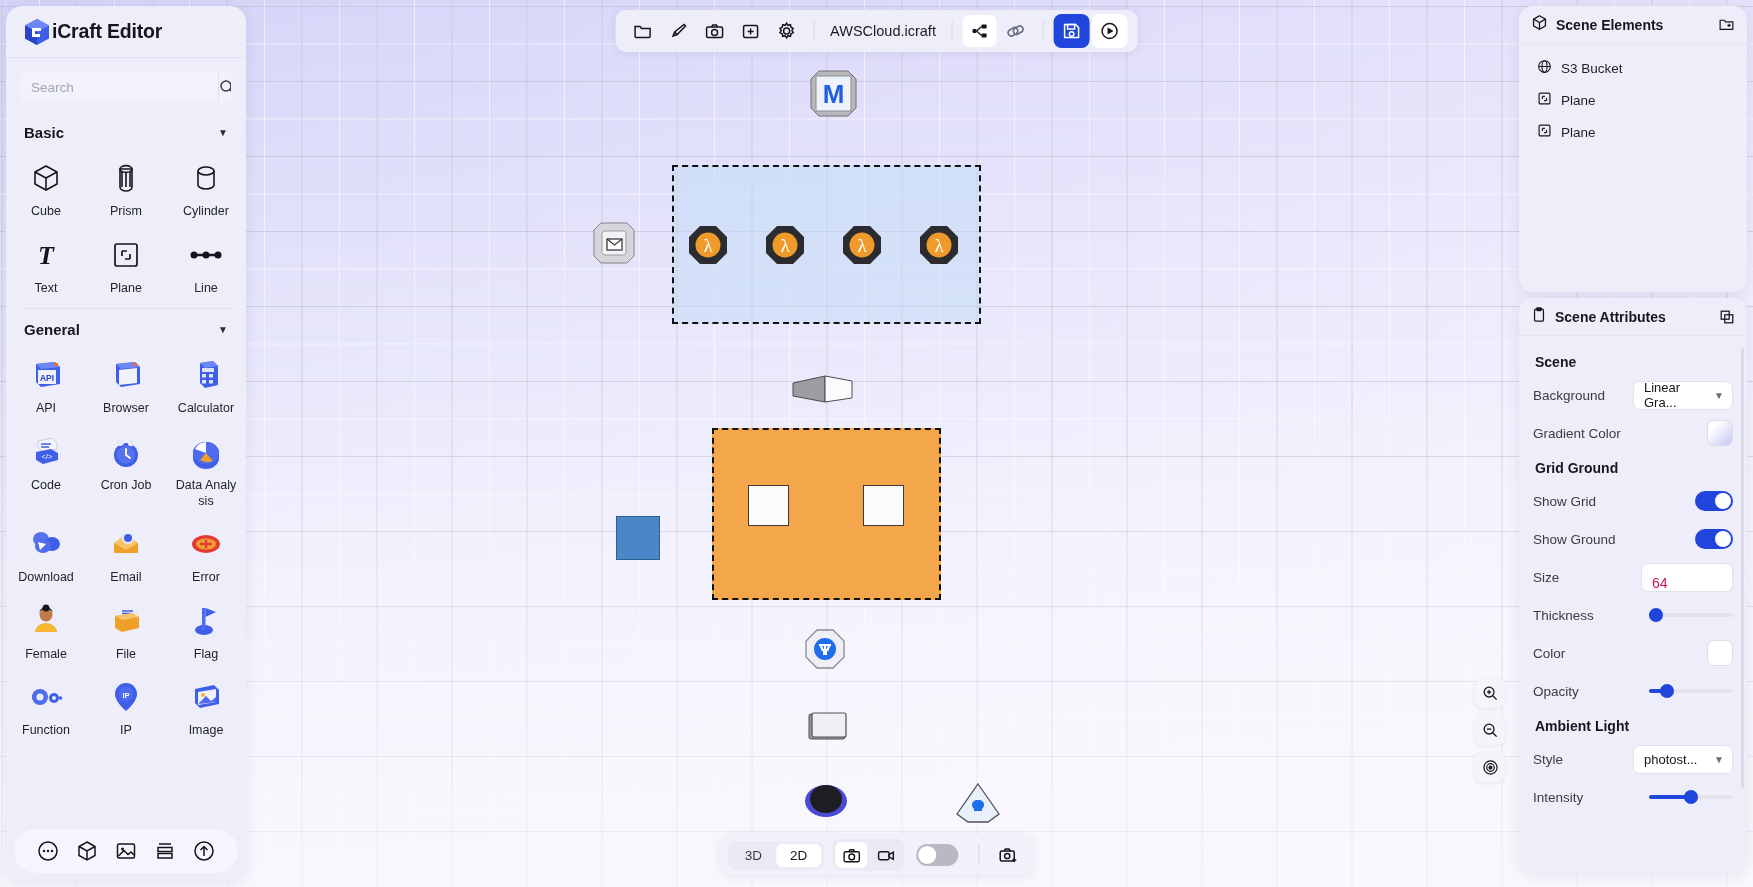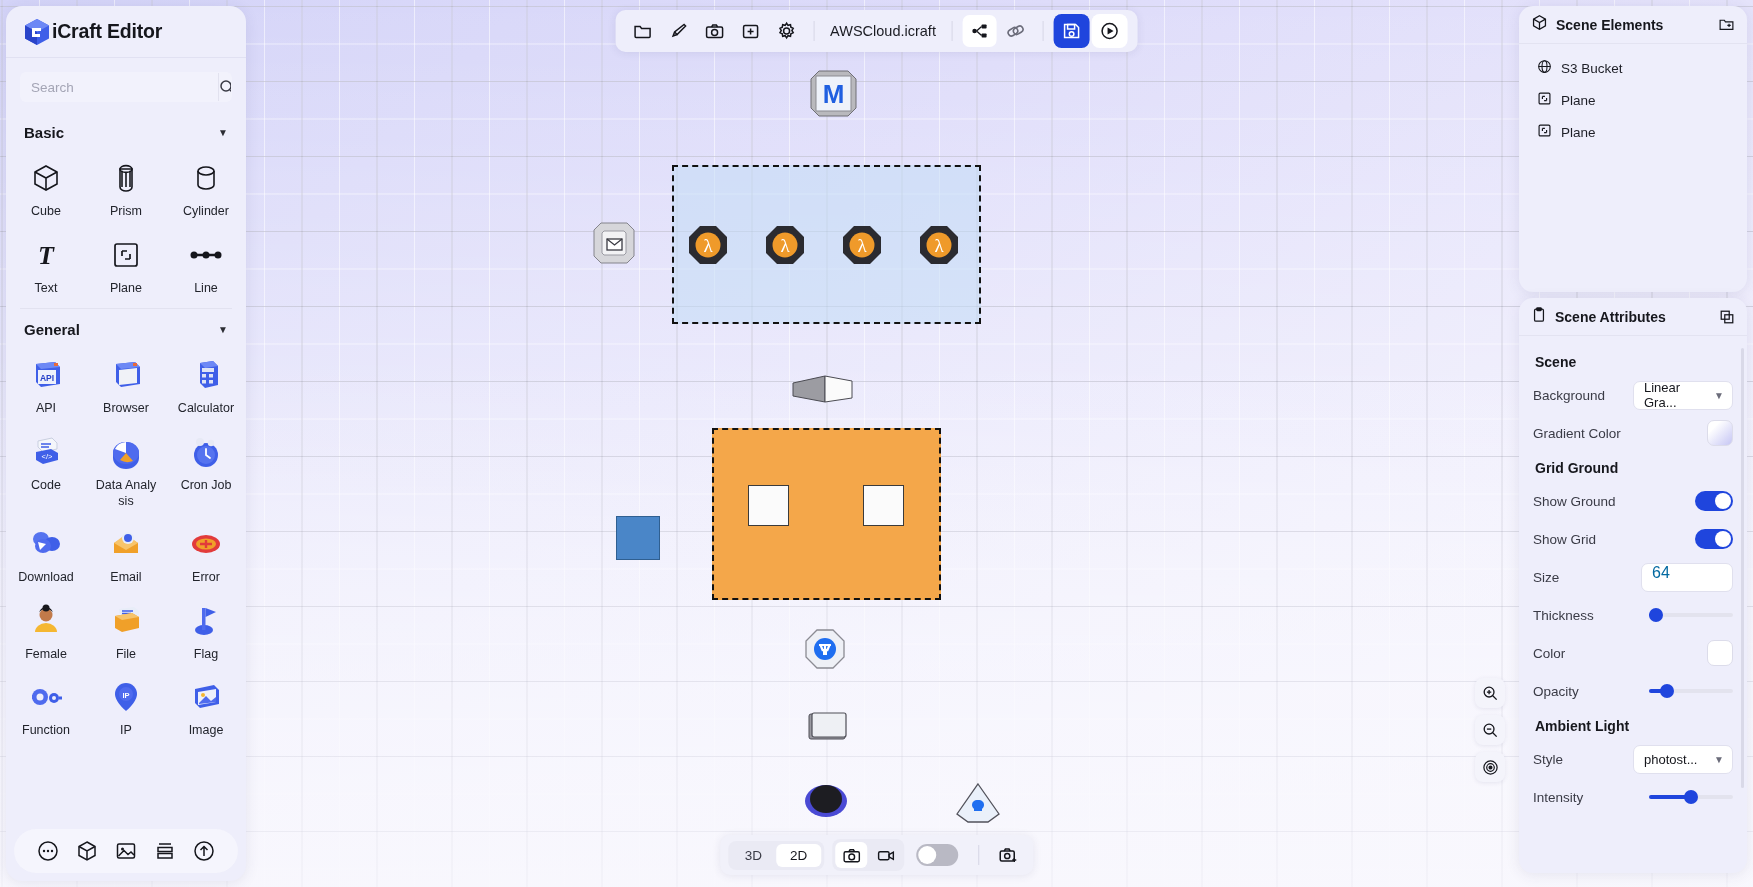--- a/index.html
+++ b/index.html
@@ -168,22 +168,22 @@
   }
   .attr-label { font-size: 13.5px; color: #3a3b46; }
   .select {
     width: 100px; height: 29px; background:#fff; border:1px solid #e0e0ee;
     border-radius: 7px; display:flex; align-items:center; justify-content:space-between;
     padding: 0 8px 0 10px; font-size: 13px; color:#15161c; cursor:pointer;
   }
   .select .cv { font-size: 10px; color:#6b6c7a; }
   .numbox {
     width: 92px; height: 29px; background:#fff; border:1px solid #e0e0ee;
-    border-radius: 7px; display:flex; align-items:flex-start;
-    padding: 0 10px; font-size: 16px; color:#0369a1;
+    border-radius: 7px; display:flex; align-items:flex-end;
+    padding: 0 10px; font-size: 14px; color:#be185d;
   }
   .swatch {
     width: 26px; height: 26px; border-radius: 7px; border:1px solid #dcdcea;
     cursor:pointer;
   }
   .swatch.gradient { background: linear-gradient(135deg,#ffffff 25%, #c5c5f4 100%); }
   .swatch.white { background: #ffffff; }
   .toggle {
     width: 38px; height: 20px; border-radius: 10px; background:#1f45dd;
     position:relative; cursor:pointer;
@@ -509,40 +509,40 @@
             <polygon points="9,19 24,16 31,20 31,27 16,31 9,27" fill="#3f5fe8"></polygon>
             <text x="20" y="26" font-family="Liberation Sans, sans-serif" font-size="7.5" fill="#ffffff" text-anchor="middle">&lt;/&gt;</text>
           </svg>
         </span>
         <span class="lbl">Code</span>
       </div>
 
       <div class="item">
         <span class="ico">
           <svg width="38" height="38" viewBox="0 0 38 38">
-            <path d="M6 20 A13 11 0 0 1 32 20 L32 25 A13 11 0 0 1 6 25 Z" fill="#3f5fe8"></path>
-            <path d="M6 20 A13 11 0 0 1 32 20 A13 11 0 0 1 6 20 Z" fill="#4f6bee"></path>
-            <path d="M19 20 L19 9 A13 11 0 0 0 8 16 Z" fill="#ffffff"></path>
-            <path d="M19 20 L26 28 A13 11 0 0 1 13 27 Z" fill="#f0a029"></path>
-          </svg>
-        </span>
-        <span class="lbl">Data Analysis</span>
-      </div>
-
-      <div class="item">
-        <span class="ico">
-          <svg width="38" height="38" viewBox="0 0 38 38">
             <circle cx="19" cy="22" r="12" fill="#3f5fe8"></circle>
             <circle cx="19" cy="22" r="9" fill="#5573ef"></circle>
             <path d="M19 16 v6 l4 3" stroke="#ffffff" stroke-width="1.8" fill="none" stroke-linecap="round"></path>
             <circle cx="13" cy="9" r="4" fill="#e7e9f5"></circle>
             <circle cx="24" cy="10" r="3.2" fill="#e7e9f5"></circle>
           </svg>
         </span>
         <span class="lbl">Cron Job</span>
+      </div>
+
+      <div class="item">
+        <span class="ico">
+          <svg width="38" height="38" viewBox="0 0 38 38">
+            <path d="M6 20 A13 11 0 0 1 32 20 L32 25 A13 11 0 0 1 6 25 Z" fill="#3f5fe8"></path>
+            <path d="M6 20 A13 11 0 0 1 32 20 A13 11 0 0 1 6 20 Z" fill="#4f6bee"></path>
+            <path d="M19 20 L19 9 A13 11 0 0 0 8 16 Z" fill="#ffffff"></path>
+            <path d="M19 20 L26 28 A13 11 0 0 1 13 27 Z" fill="#f0a029"></path>
+          </svg>
+        </span>
+        <span class="lbl">Data Analysis</span>
       </div>
 
       <div class="item">
         <span class="ico">
           <svg width="38" height="38" viewBox="0 0 38 38">
             <ellipse cx="14" cy="14" rx="8" ry="7" fill="#5573ef"></ellipse>
             <ellipse cx="25" cy="19" rx="8" ry="7" fill="#3f5fe8"></ellipse>
             <ellipse cx="16" cy="21" rx="8" ry="7" fill="#4f6bee"></ellipse>
             <polygon points="11,17 19,19 13,25" fill="#ffffff"></polygon>
           </svg>
@@ -830,28 +830,28 @@
       </div>
 
       <div class="attr-row">
         <span class="attr-label">Gradient Color</span>
         <div class="swatch gradient"></div>
       </div>
 
       <div class="sec-title">Grid Ground</div>
 
       <div class="attr-row">
-        <span class="attr-label">Show Ground</span>
+        <span class="attr-label">Show Grid</span>
         <div class="toggle">
             <span class="knob"></span>
           </div>
       </div>
 
       <div class="attr-row">
-        <span class="attr-label">Show Grid</span>
+        <span class="attr-label">Show Ground</span>
         <div class="toggle">
             <span class="knob"></span>
           </div>
       </div>
 
       <div class="attr-row">
         <span class="attr-label">Size</span>
         <div class="numbox">
           <span>64</span>
         </div>

